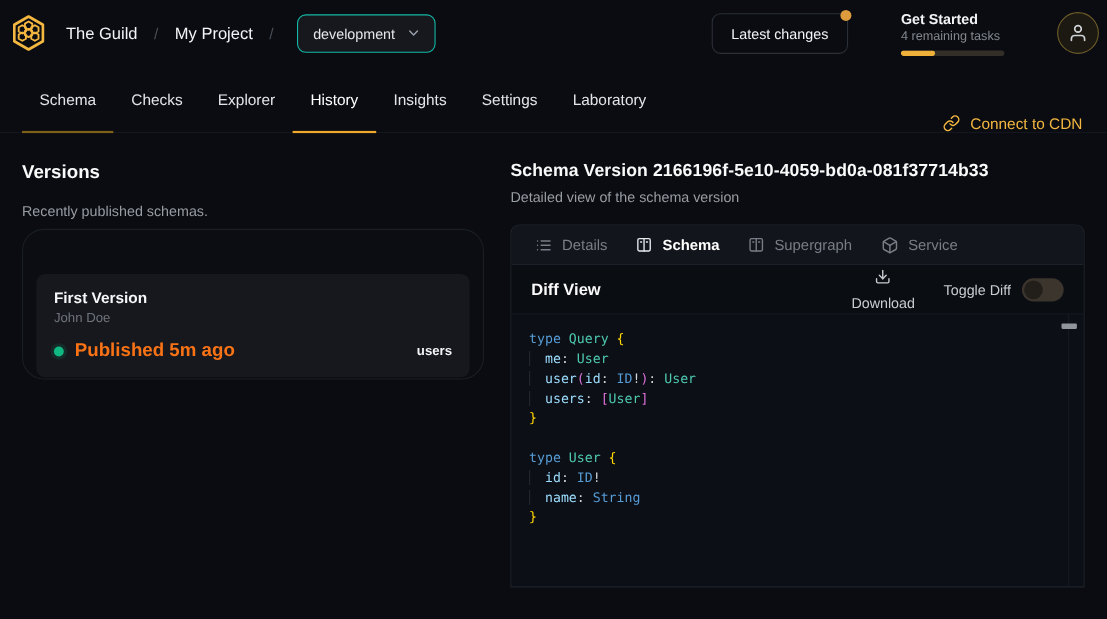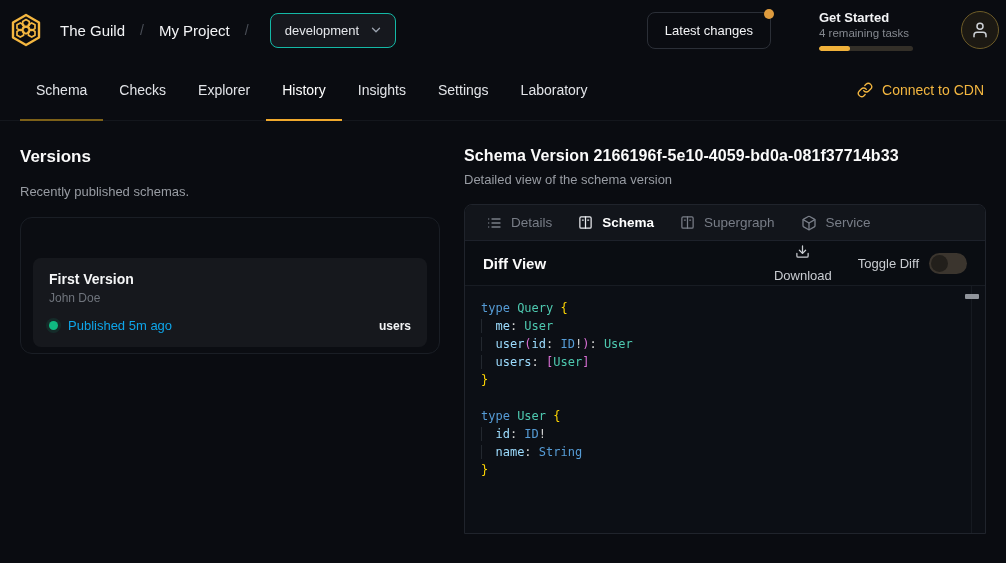--- a/index.html
+++ b/index.html
@@ -44,38 +44,38 @@
   }
 
   
   .nav { height:61px; display:flex; align-items:stretch; padding:0 18px 0 20px; border-bottom:1px solid #14171d; }
   .nav-tab {
     display:flex; align-items:center; padding:0 16px; font-size:14px; color:#e2e4e8;
     cursor:pointer; border-bottom:2px solid transparent; margin-bottom:-1px;
   }
   .nav-tab.dim-line { border-bottom-color:#7d6118; }
   .nav-tab.active { color:#ffffff; border-bottom-color:#f0a92d; }
-  .cdn-link { margin-left:auto; display:flex; align-items:center; gap:9px; color:#f4b740; font-size:14px; cursor:pointer; padding-right:4px; }
+  .cdn-link { margin-left:auto; display:flex; align-items:flex-end; gap:9px; color:#f4b740; font-size:14px; cursor:pointer; padding-right:4px; }
 
   
   .main { display:grid; grid-template-columns:420px 1fr; gap:24px; padding:26px 20px 0 20px; }
 
   .panel-title { font-size:17px; font-weight:700; color:#fafafa; }
   .panel-sub { font-size:13px; color:#9a9fa3; color:#989ca3; margin-top:17px; }
 
   .versions-card {
-    margin-top:18px; border:1px solid #1a1e25; border-radius:12px;
+    margin-top:9px; border:1px solid #1a1e25; border-radius:20px;
     padding:40px 12px 12px 12px; background:#0b0d12; height:137px;
   }
   .version-item { background:#16181d; border-radius:8px; padding:13px 16px 14px; cursor:pointer; }
   .vi-name { font-size:14px; font-weight:600; color:#f5f6f7; }
   .vi-author { font-size:12px; color:#6f747c; margin-top:4px; }
   .vi-row { display:flex; align-items:center; margin-top:13px; }
   .vi-dot { width:9px; height:9px; border-radius:50%; background:#10b981; box-shadow:0 0 0 3px rgba(16,185,129,.12); margin-right:10px; }
-  .vi-status { font-size:13px; color:#0ea5e9; }
+  .vi-status { font-size:17px; color:#f97316;font-weight:bold; }
   .vi-service { margin-left:auto; font-size:12px; font-weight:700; color:#f3f4f6; }
 
   .detail-title { font-size:16px; font-weight:700; color:#fafafa; letter-spacing:.1px; }
   .detail-sub { font-size:13px; color:#989ca3; margin-top:7px; }
 
   .detail-box { margin-top:17px; border:1px solid #20242c; border-radius:8px 8px 0 0; overflow:hidden; height:330px; display:flex; flex-direction:column; }
   .detail-tabs { height:36px; background:#12151b; border-bottom:1px solid #1d212a; display:flex; align-items:center; padding:0 8px; }
   .d-tab { display:flex; align-items:center; gap:9px; padding:0 13px; font-size:13.5px; color:#787d87; height:100%; cursor:pointer; }
   .d-tab.active { color:#ffffff; font-weight:600; }
   .d-tab.active svg { stroke:#e8eaee; }

